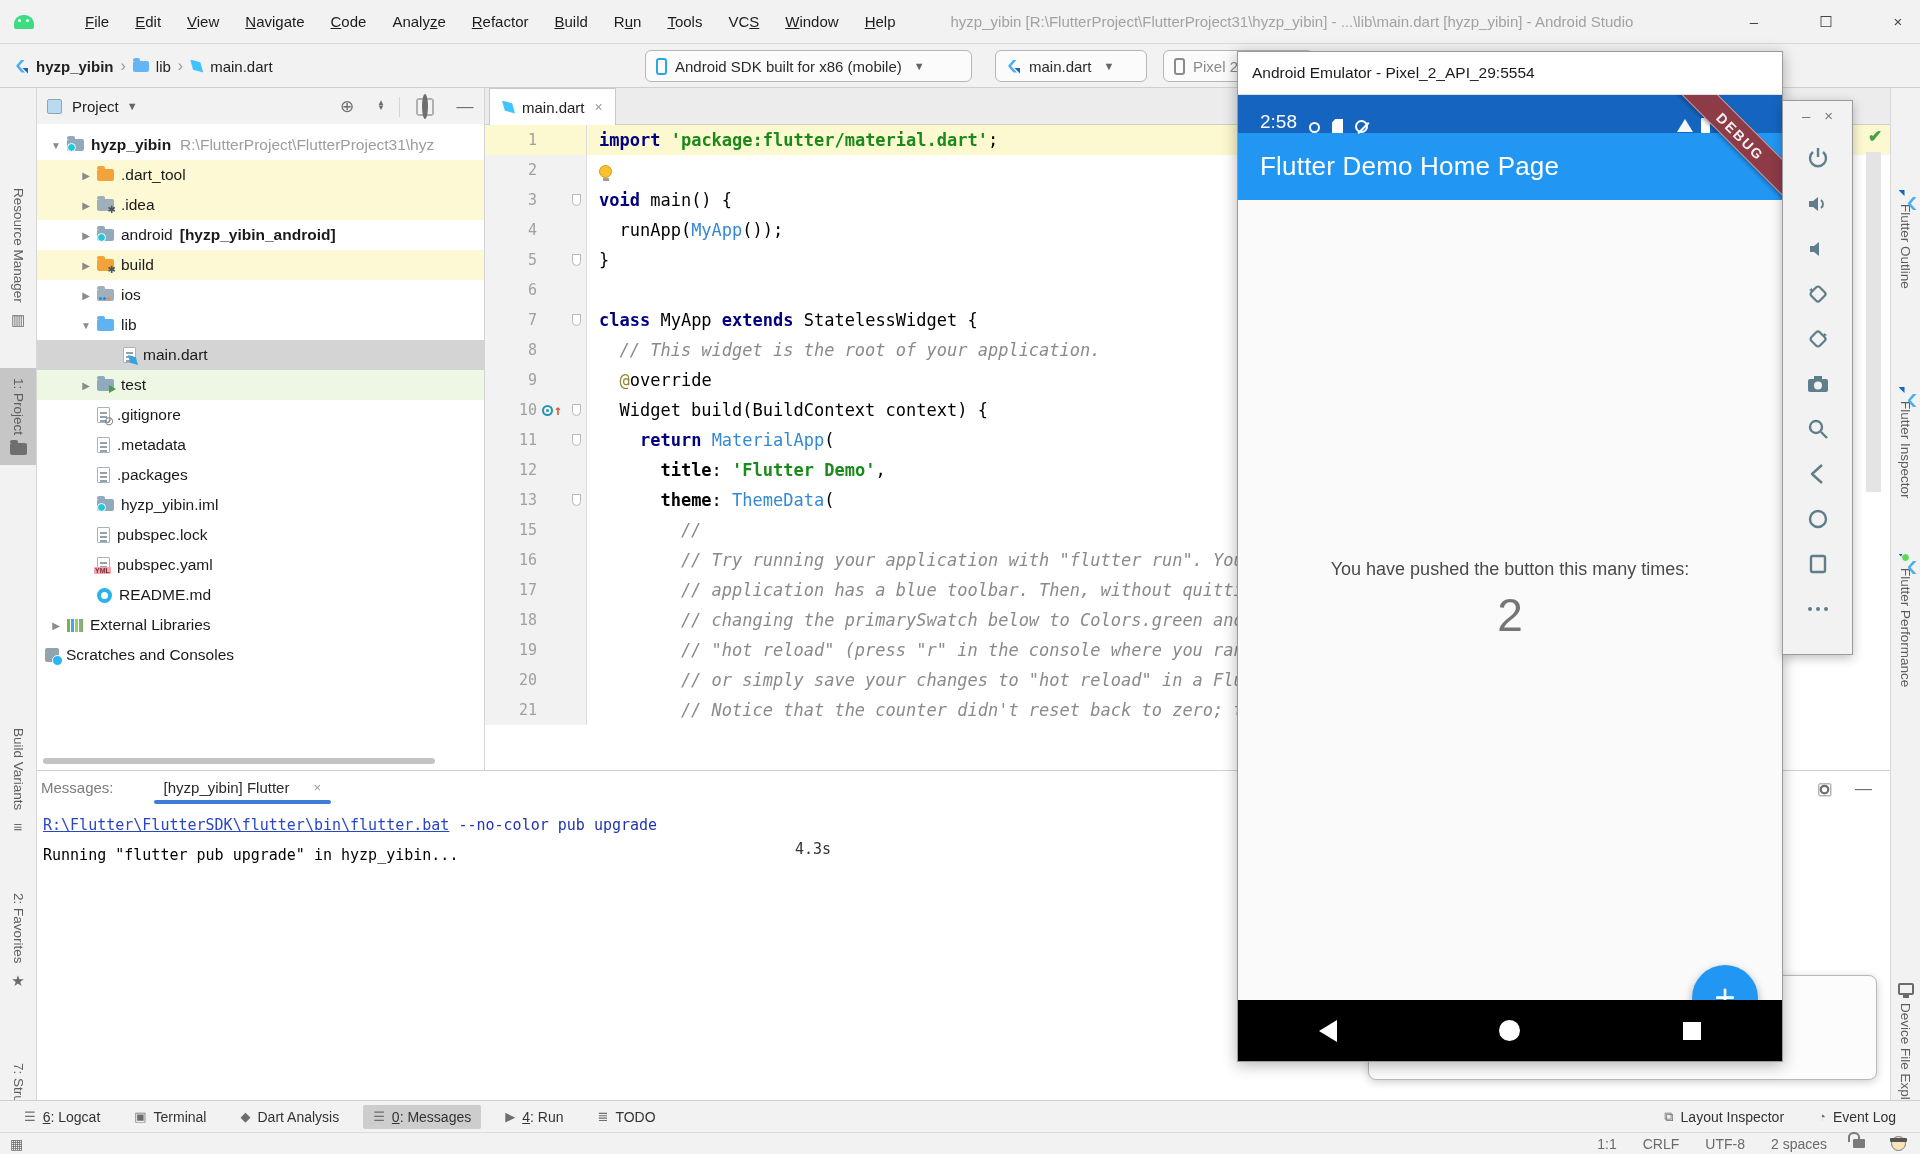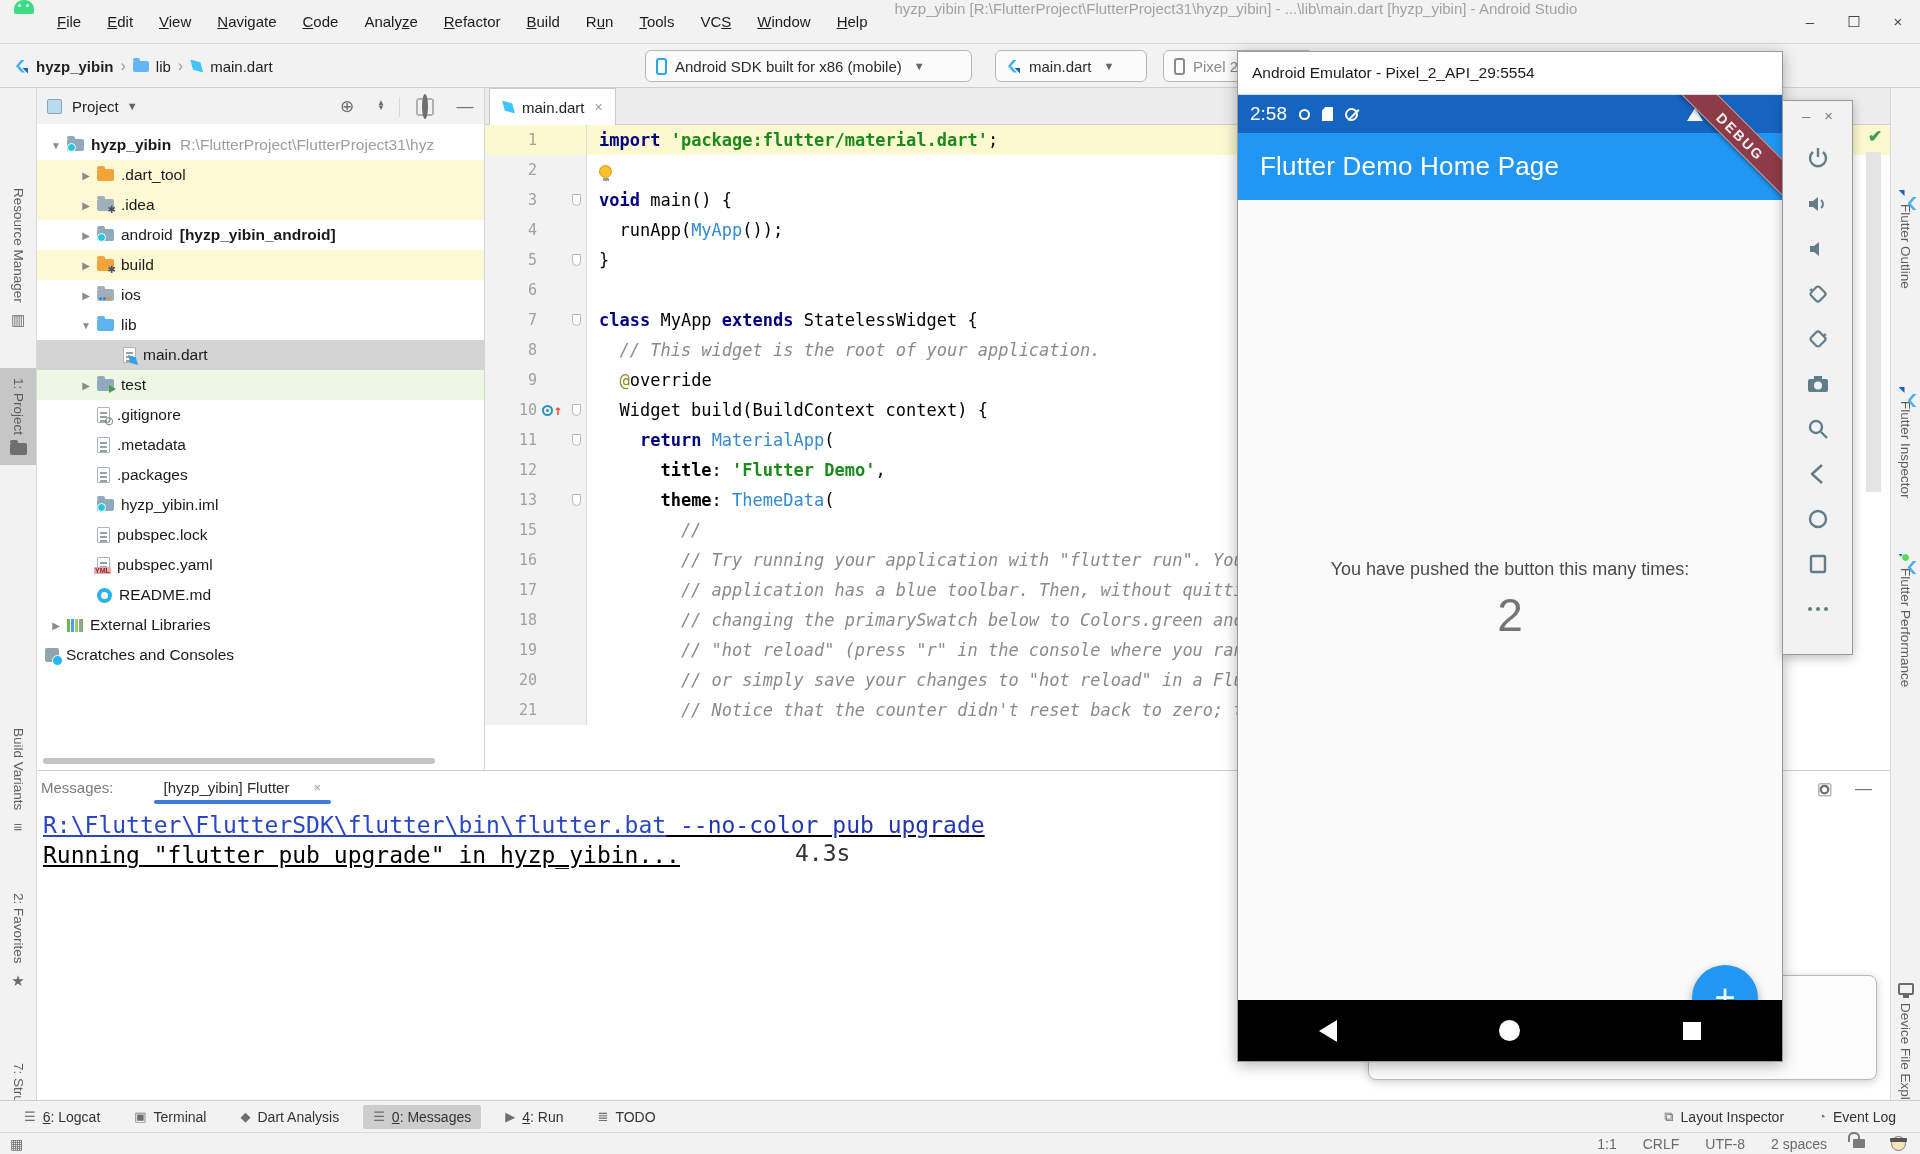--- a/index.html
+++ b/index.html
@@ -1,18 +1,18 @@
 <!DOCTYPE html>
 <html><head>
 <meta charset="utf-8">
 <style>
   * { margin:0; padding:0; box-sizing:border-box; }
   html,body { width:1920px; height:1154px; overflow:hidden; font-family:"Liberation Sans",sans-serif; background:#f2f2f2; }
   
-  #menubar { position:absolute; left:0; top:0; width:1920px; height:44px; background:#f2f2f2; border-bottom:1px solid #d8d8d8; display:flex; align-items:flex-start; }
+  #menubar { position:absolute; left:0; top:0; width:1920px; height:44px; background:#f2f2f2; border-bottom:1px solid #d8d8d8; display:flex; align-items:center;gap:28px; }
   #android-logo { width:20px; height:14px; background:#3ddc84; border-radius:9px 9px 2px 2px; margin:0 10px 0 14px; position:relative; flex:none;}
   #android-logo::before{content:"";position:absolute;left:4px;top:4px;width:3px;height:3px;border-radius:50%;background:#fff;box-shadow:8px 0 0 #fff;}
   .menu-item { padding:0 13px; font-size:15px; color:#1c1c1c; line-height:44px; cursor:default; }
   #win-title { margin-left:14px; color:#a2a2a2; font-size:15px; white-space:nowrap; overflow:hidden; flex:1; }
   .win-ctrl { width:44px; text-align:center; font-size:15px; color:#444; line-height:44px; }
   
   #toolbar { position:absolute; left:0; top:44px; width:1920px; height:44px; background:#f2f2f2; border-bottom:1px solid #cfcfcf; }
   #breadcrumbs { position:absolute; left:14px; top:0; height:44px; display:flex; align-items:center; gap:7px; font-size:15px; color:#222; }
   .crumb-sep { color:#999; font-size:16px; }
   .flutter-logo { width:15px; height:15px; position:relative; flex:none; }
@@ -108,21 +108,21 @@
   #editor-check { position:absolute; left:1868px; top:126px; color:#43a047; font-size:17px; font-weight:bold; z-index:3;}
   #editor-scrollcol { position:absolute; left:1866px; top:152px; width:15px; height:340px; background:#e4e4e4; z-index:3;}
   
   #messages { position:absolute; left:37px; top:770px; width:1853px; height:330px; background:#fff; border-top:1px solid #cfcfcf; }
   #msg-header { height:33px; display:flex; align-items:center; font-size:15px; position:relative;}
   #msg-label { color:#7c7c7c; margin-left:4px; }
   #msg-tab { margin-left:40px; height:33px; display:flex; align-items:center; gap:24px; padding:0 10px; position:relative; color:#2b2b2b;}
   #msg-tab .underline { position:absolute; left:0; bottom:0; width:100%; height:4px; background:#3d7dd8; border-radius:2px;}
   #msg-tab-close { color:#9a9a9a; font-size:13px;}
   #msg-tools { position:absolute; right:18px; top:8px; display:flex; gap:24px; align-items:center;}
-  #console { font-family:"DejaVu Sans Mono",monospace; font-size:23px; padding:6px 0 0 6px; position:relative;text-decoration:underline;}
+  #console { font-family:"DejaVu Sans Mono",monospace; font-size:15px; padding:6px 0 0 6px; position:relative;}
   .con-line { height:30px; line-height:30px; white-space:pre; }
   .con-link { color:#2a46c4; text-decoration:underline; }
   .con-cmd { color:#2034b4; }
   .con-info { color:#20319e; }
   .con-right { position:absolute; left:758px; top:36px; color:#333; }
   
   #bottom-bar { position:absolute; left:0; top:1100px; width:1920px; height:32px; background:#f2f2f2; border-top:1px solid #cfcfcf; display:flex; align-items:center; font-size:14px; color:#333;}
   .bb-item { display:flex; align-items:center; gap:7px; padding:4px 10px; margin-left:14px; border-radius:2px; white-space:nowrap;}
   .bb-item.active { background:#cdcdcd; }
   .bb-spacer { flex:1; }
@@ -133,21 +133,21 @@
   .lock-ic { width:12px; height:9px; background:#7a7a7a; border-radius:1px; position:relative; }
   .lock-ic::before { content:""; position:absolute; left:-5px; top:-7px; width:8px; height:8px; border:2px solid #7a7a7a; border-radius:50% 50% 0 0; border-bottom:none;}
   .hector-ic { width:15px; height:15px; border-radius:50%; background:#f9e3b9; border:1px solid #7a7a7a; position:relative;}
   .hector-ic::before { content:""; position:absolute; left:-2px; top:1px; width:17px; height:4px; background:#555; border-radius:1px;}
   
   #balloon { position:absolute; left:1368px; top:975px; width:509px; height:105px; background:#fcfcfc; border:1px solid #b8b8b8; border-radius:8px; box-shadow:0 2px 8px rgba(0,0,0,.2); z-index:5;}
   
   #emu-window { position:absolute; left:1237px; top:51px; width:546px; height:1011px; z-index:10; border:1px solid #9a9a9a; background:#fff; box-shadow:0 3px 14px rgba(0,0,0,.3);}
   #emu-titlebar { height:43px; background:#fff; border-bottom:1px solid #e0e0e0; display:flex; align-items:center; font-size:15.5px; color:#1c1c1c; padding-left:14px;}
   #phone { position:absolute; left:0; top:43px; width:544px; height:966px; overflow:hidden; background:#fafafa;}
-  #phone-status { height:38px; background:#1565c0; display:flex; align-items:center; color:#fff; padding:0 12px; gap:12px;}
+  #phone-status { height:38px; background:#1565c0; display:flex; align-items:flex-end; color:#fff; padding:0 22px; gap:12px;}
   #phone-time { font-size:19px; }
   .ps-gear { width:11px; height:11px; border:2.5px solid #fff; border-radius:50%; position:relative;}
   .ps-gear::before { content:""; position:absolute; left:50%; top:50%; transform:translate(-50%,-50%); width:2.5px; height:15px; box-shadow:0 -6px 0 -5px #fff,0 6px 0 -5px #fff; background:transparent;}
   .ps-gear::after { content:""; position:absolute; left:50%; top:50%; transform:translate(-50%,-50%); width:15px; height:2.5px; box-shadow:-6px 0 0 -5px #fff,6px 0 0 -5px #fff;}
   .ps-sd { width:11px; height:14px; background:#fff; clip-path:polygon(30% 0,100% 0,100% 100%,0 100%,0 25%); }
   .ps-nonet { width:13px; height:13px; border:2px solid #fff; border-radius:50%; position:relative;}
   .ps-nonet::after { content:""; position:absolute; left:-1px; top:4.5px; width:15px; height:2px; background:#fff; transform:rotate(-45deg);}
   #ps-right { margin-left:auto; display:flex; align-items:center; gap:8px; margin-right:50px;}
   .ps-signal { width:0; height:0; border-left:8px solid transparent; border-right:8px solid transparent; border-bottom:13px solid rgba(255,255,255,.95); }
   .ps-batt { width:9px; height:15px; background:#fff; border-radius:1px; position:relative;}

